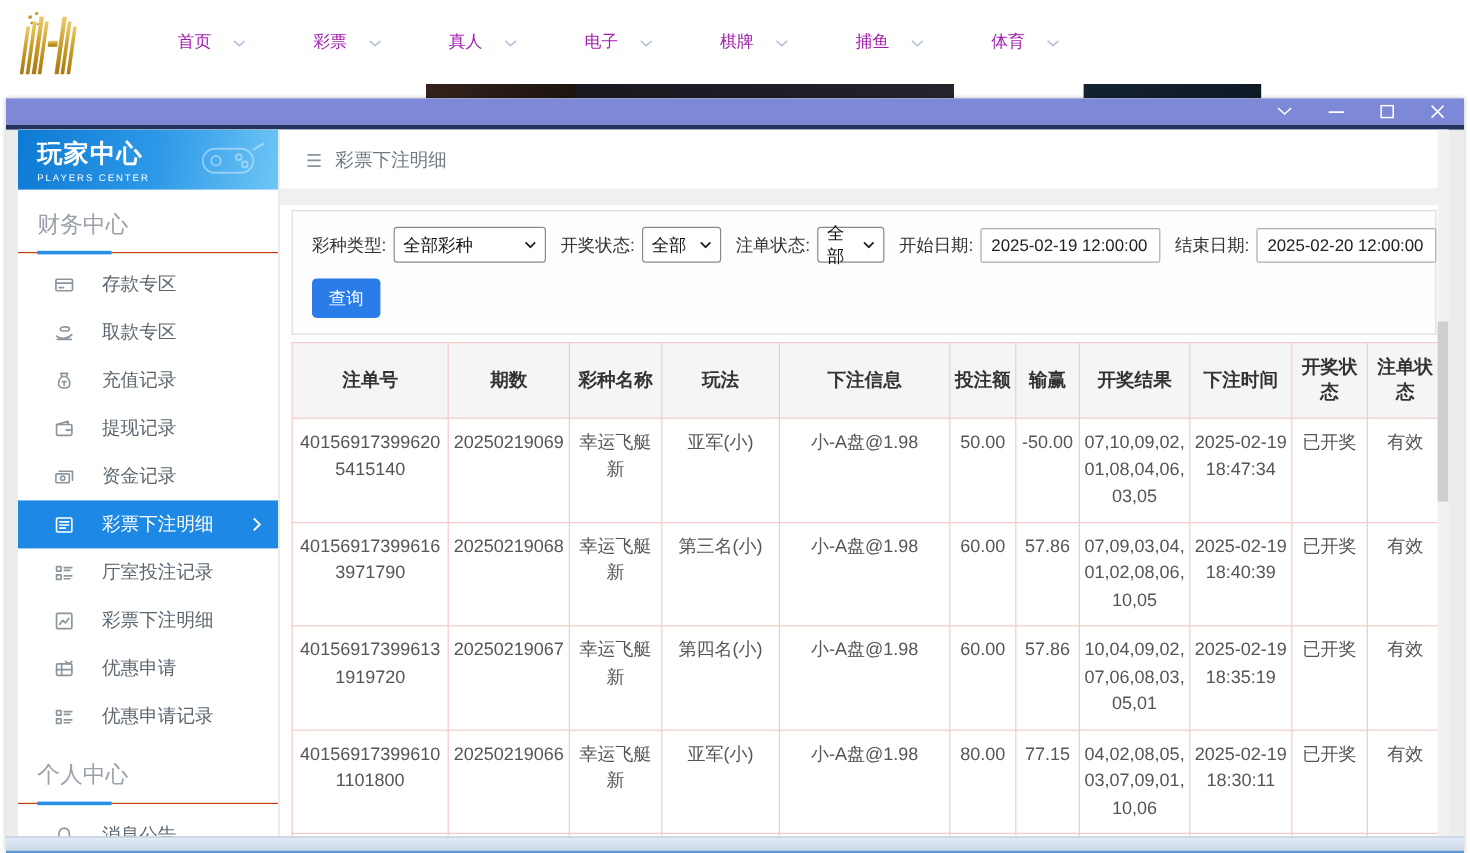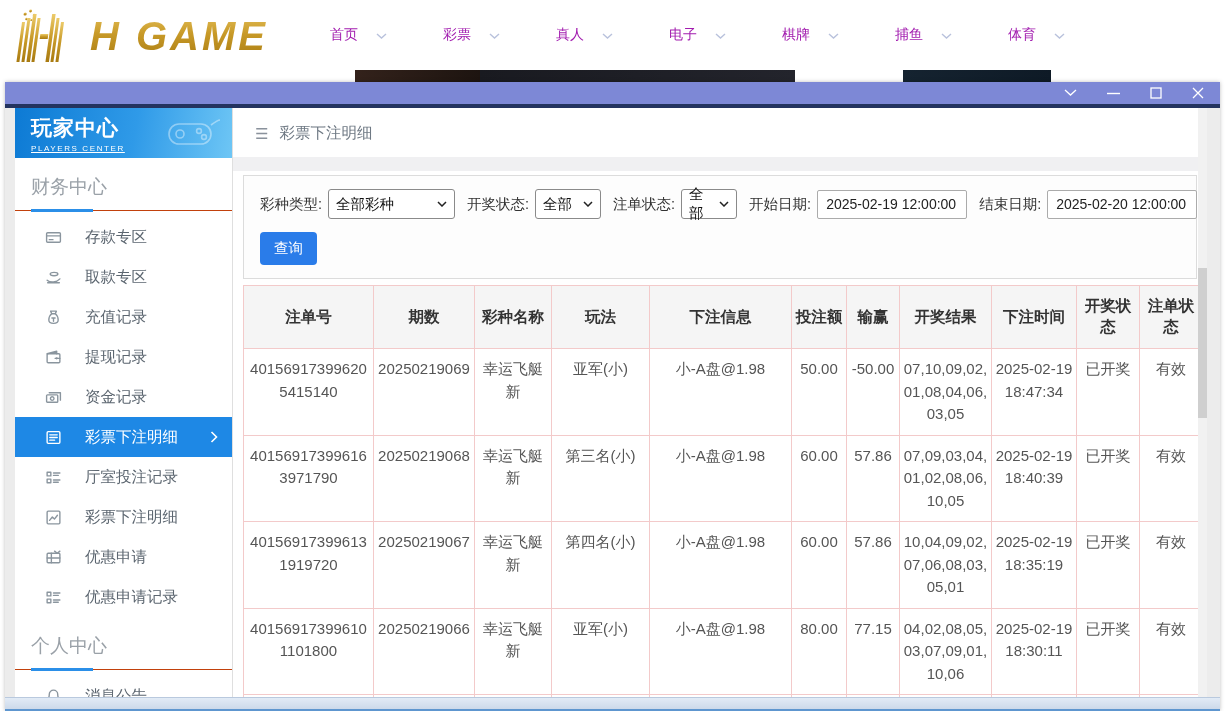--- a/index.html
+++ b/index.html
@@ -32,21 +32,21 @@
     background:linear-gradient(180deg,#e2ebf6,#ccd9ea); border-top:1px solid #b9c9de;
     border-bottom:2px solid #5e96cf; }
 
   .win-body { display:flex; height:589px; padding:0 13px 0 10px; align-items:stretch; }
 
   
   .sidebar { width:217px; background:#fff; flex:none; overflow:hidden; }
   .side-head { height:50px; background:linear-gradient(100deg,#0d7ad4 0%,#2f9ae8 55%,#6ec6f5 100%);
     color:#fff; display:flex; align-items:center; justify-content:space-between; padding:0 10px 0 16px; }
   .side-title { font-size:21px; font-weight:bold; letter-spacing:1px; }
-  .side-sub { font-size:8px; letter-spacing:1.6px; margin-top:2px;text-decoration:underline; }
+  .side-sub { font-size:8px; letter-spacing:1.6px; margin-top:2px; }
   .side-gamepad { opacity:.4; }
   .side-sec { position:relative; font-size:19px; color:#9aa1a8; padding:16px 0 10px 16px;
     border-bottom:1px solid #c2410c; margin-bottom:6px; }
   .side-sec::after { content:""; position:absolute; left:16px; bottom:-2px; width:62px; height:3px; background:#2b8fe8; }
   .mi { height:40px; display:flex; align-items:center; gap:22px; padding-left:30px;
     color:#5c6670; font-size:15.5px; cursor:pointer; position:relative; }
   .mi .ic { width:18px; height:18px; color:#8a959e; display:flex; align-items:center; }
   .mi .ic svg { width:17px; height:17px; }
   .mi .ic svg * { fill:none; stroke:currentColor; stroke-width:1.3; stroke-linecap:round; stroke-linejoin:round; }
   .mi.active { background:#1e88e5; color:#fff; }
@@ -109,21 +109,20 @@
           <rect x="2" y="14" width="3" height="40"></rect>
             <rect x="7" y="10" width="3" height="44"></rect>
           <rect x="12" y="6" width="3.5" height="48"></rect>
             <rect x="17" y="10" width="3" height="44"></rect>
           <rect x="22" y="26" width="8" height="5"></rect>
           <rect x="31" y="6" width="3.5" height="48"></rect>
             <rect x="36" y="10" width="3" height="44"></rect>
           <rect x="41" y="14" width="3" height="40"></rect>
         </g>
       </svg>
-      <span class="logo-text">H GAME</span>
     </div>
     <nav class="topnav" id="topnav">
         <div class="nav-item">
           <span>首页</span>
           <span class="chev">
             <svg width="11" height="7" viewBox="0 0 11 7">
               <path d="M1 1l4.5 4L10 1" fill="none" stroke="currentColor" stroke-width="1.4"></path>
             </svg>
           </span>
         </div>

